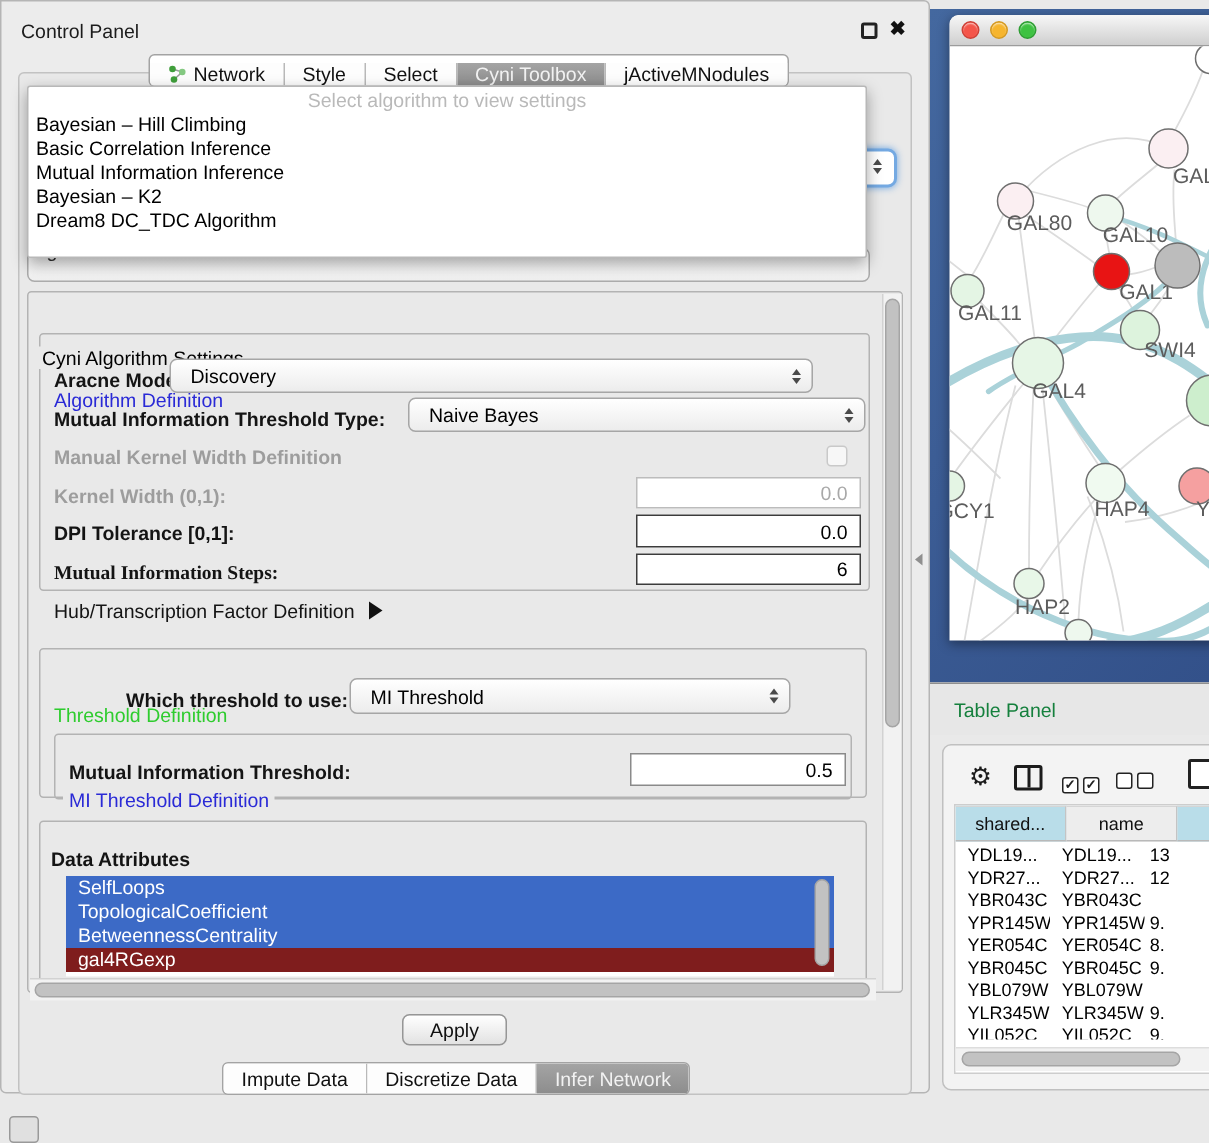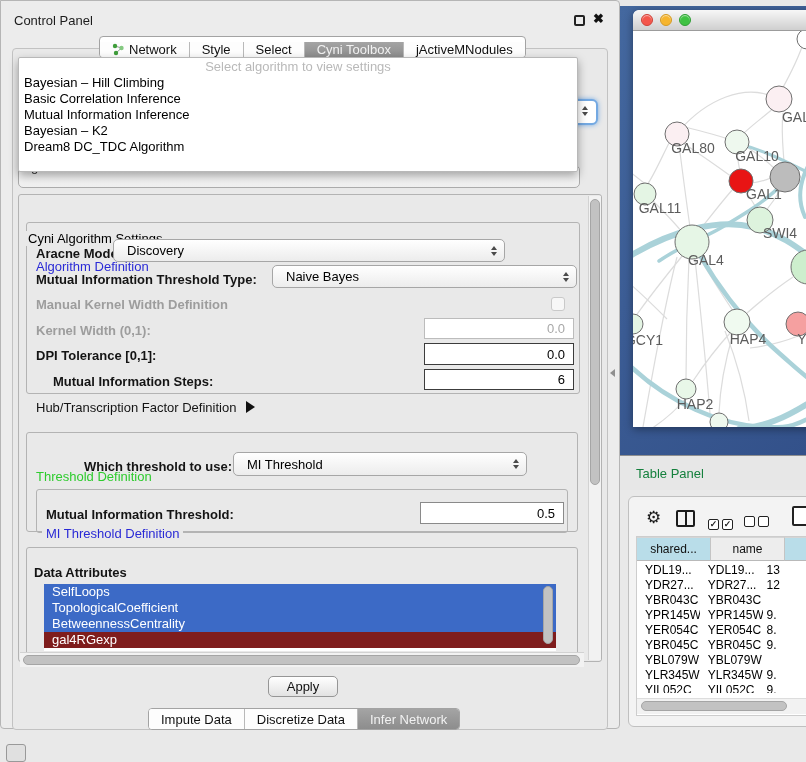--- a/index.html
+++ b/index.html
@@ -125,21 +125,21 @@
 
 <div class="grp" style="left:18px;top:194px;width:584px;height:468px;"></div>
 <div class="lg" style="left:24px;top:187px;">Cyni Algorithm Settings</div>
 <div class="sb-track" style="left:588px;top:196px;width:13px;height:464px;border-left:1px solid #d2d2d2;"></div>
 <div class="sb-thumb" style="left:590px;top:199px;width:10px;height:286px;"></div>
 
 <div class="grp" style="left:26px;top:222px;width:554px;height:172px;"></div>
 <div class="lg blue" style="left:32px;top:215px;">Algorithm Definition</div>
 
 <div class="lbl" style="left:36px;top:246px;">Aracne Mode:</div>
-<div class="combo" style="left:113px;top:239px;width:392px;">
+<div class="combo" style="left:113px;top:239px;width:429px;">
   <span class="combo-text">Discovery</span>
   <span class="spin">
       <i class="up"></i>
       <i class="dn"></i>
     </span>
 </div>
 
 <div class="lbl" style="left:36px;top:272px;">Mutual Information Threshold Type:</div>
 <div class="combo" style="left:272px;top:265px;width:305px;">
   <span class="combo-text">Naive Bayes</span>
@@ -155,21 +155,21 @@
 <div class="lbl dis" style="left:36px;top:323px;">Kernel Width (0,1):</div>
 <div class="field dis" style="left:424px;top:318px;width:150px;height:21px;">
     <span>0.0</span>
   </div>
 
 <div class="lbl" style="left:36px;top:348px;">DPI Tolerance [0,1]:</div>
 <div class="field en" style="left:424px;top:343px;width:150px;height:22px;">
     <span>0.0</span>
   </div>
 
-<div class="lbl" style="left:53px;top:374px;">Mutual Information Steps:</div>
+<div class="lbl" style="left:36px;top:374px;font-family:Liberation Serif, serif;">Mutual Information Steps:</div>
 <div class="field en" style="left:424px;top:369px;width:150px;height:21px;">
     <span>6</span>
   </div>
 
 <div class="lbl plain" style="left:36px;top:400px;"><span>Hub/Transcription Factor Definition</span><span class="tri-r"></span></div>
 
 <div class="grp" style="left:26px;top:432px;width:552px;height:100px;"></div>
 <div class="lg green" style="left:32px;top:425px;">Threshold Definition</div>
 
 <div class="lbl" style="left:84px;top:459px;">Which threshold to use:</div>

